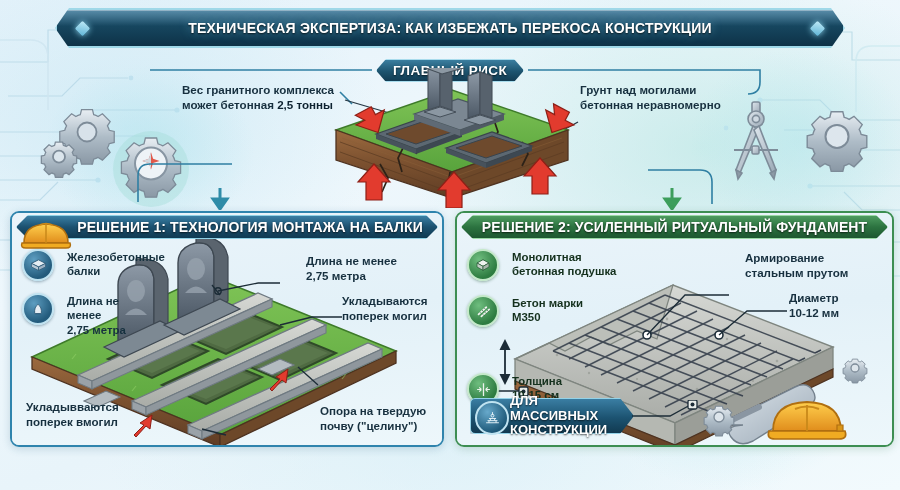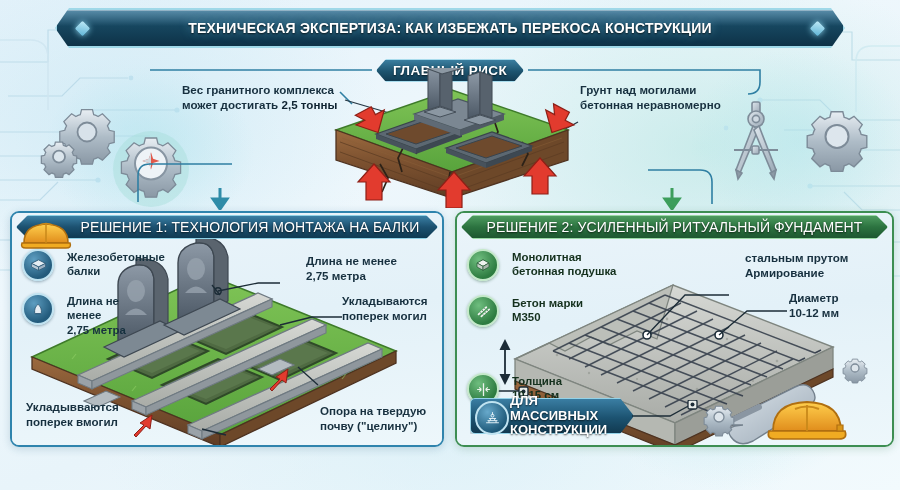--- a/index.html
+++ b/index.html
@@ -91,21 +91,21 @@
   .panel.blue .phead .plate{
     background:linear-gradient(180deg,#3a7fa4 0%,#1c5170 50%,#0f3a52 100%);
     border:1.5px solid #8fd1e6;
   }
   .panel.green .phead .plate{
     background:linear-gradient(180deg,#4d9b5f 0%,#2c7340 50%,#1d5730 100%);
     border:1.5px solid #9ad9a5;
   }
   .phead .lbl{
     position:absolute;inset:0;display:flex;align-items:center;justify-content:center;
-    color:#fff;font-weight:normal;font-size:14px;letter-spacing:.1px;white-space:nowrap;
+    color:#fff;font-weight:bold;font-size:14px;letter-spacing:.1px;white-space:nowrap;
     text-shadow:0 1px 2px rgba(0,0,0,.7);
   }
   .panel.blue .phead .lbl{padding-left:46px;}
 
   
   .bullet{position:absolute;display:flex;align-items:flex-start;gap:13px;}
   .bdot{
     width:28px;height:28px;border-radius:50%;flex:0 0 28px;position:relative;
     display:flex;align-items:center;justify-content:center;
   }
@@ -310,21 +310,21 @@
     </g>
   </svg>
 
   <div class="risk-pill">
     <div class="plate"></div>
     <div class="lbl">ГЛАВНЫЙ РИСК</div>
   </div>
 
   <div class="note" style="left:182px;top:83px;width:172px;text-align:left;">
     <div>Вес гранитного комплекса</div>
-    <div><span>может достигать </span><b>2,5 тонны</b></div>
+    <div><span>может бетонная </span><b>2,5 тонны</b></div>
   </div>
 
   <div class="note" style="left:580px;top:83px;width:190px;text-align:left;">
     <div>Грунт над могилами</div>
     <div>бетонная неравномерно</div>
   </div>
 
   <svg class="deco" style="left:318px;top:68px;width:268px;height:140px;" viewBox="0 0 268 140">
 
     <g>
@@ -681,22 +681,22 @@
           <path d="M21 12 h-6 M15 12 l3 -3 M15 12 l3 3" stroke="#eef3ee" stroke-width="1.6" fill="none"></path>
         </svg>
       </div>
       <div class="btxt">
         <div>Толщина</div>
         <div>10-15 см</div>
       </div>
     </div>
 
     <div class="note" style="left:288px;top:38px;width:150px;">
+      <div>Армирование</div>
       <div>стальным прутом</div>
-      <div>Армирование</div>
     </div>
     <div class="note" style="left:332px;top:78px;width:100px;">
       <div>Диаметр</div>
       <div>10-12 мм</div>
     </div>
   </div>
 
   <div class="mbadge">
     <div class="plate"></div>
     <div class="ico">

